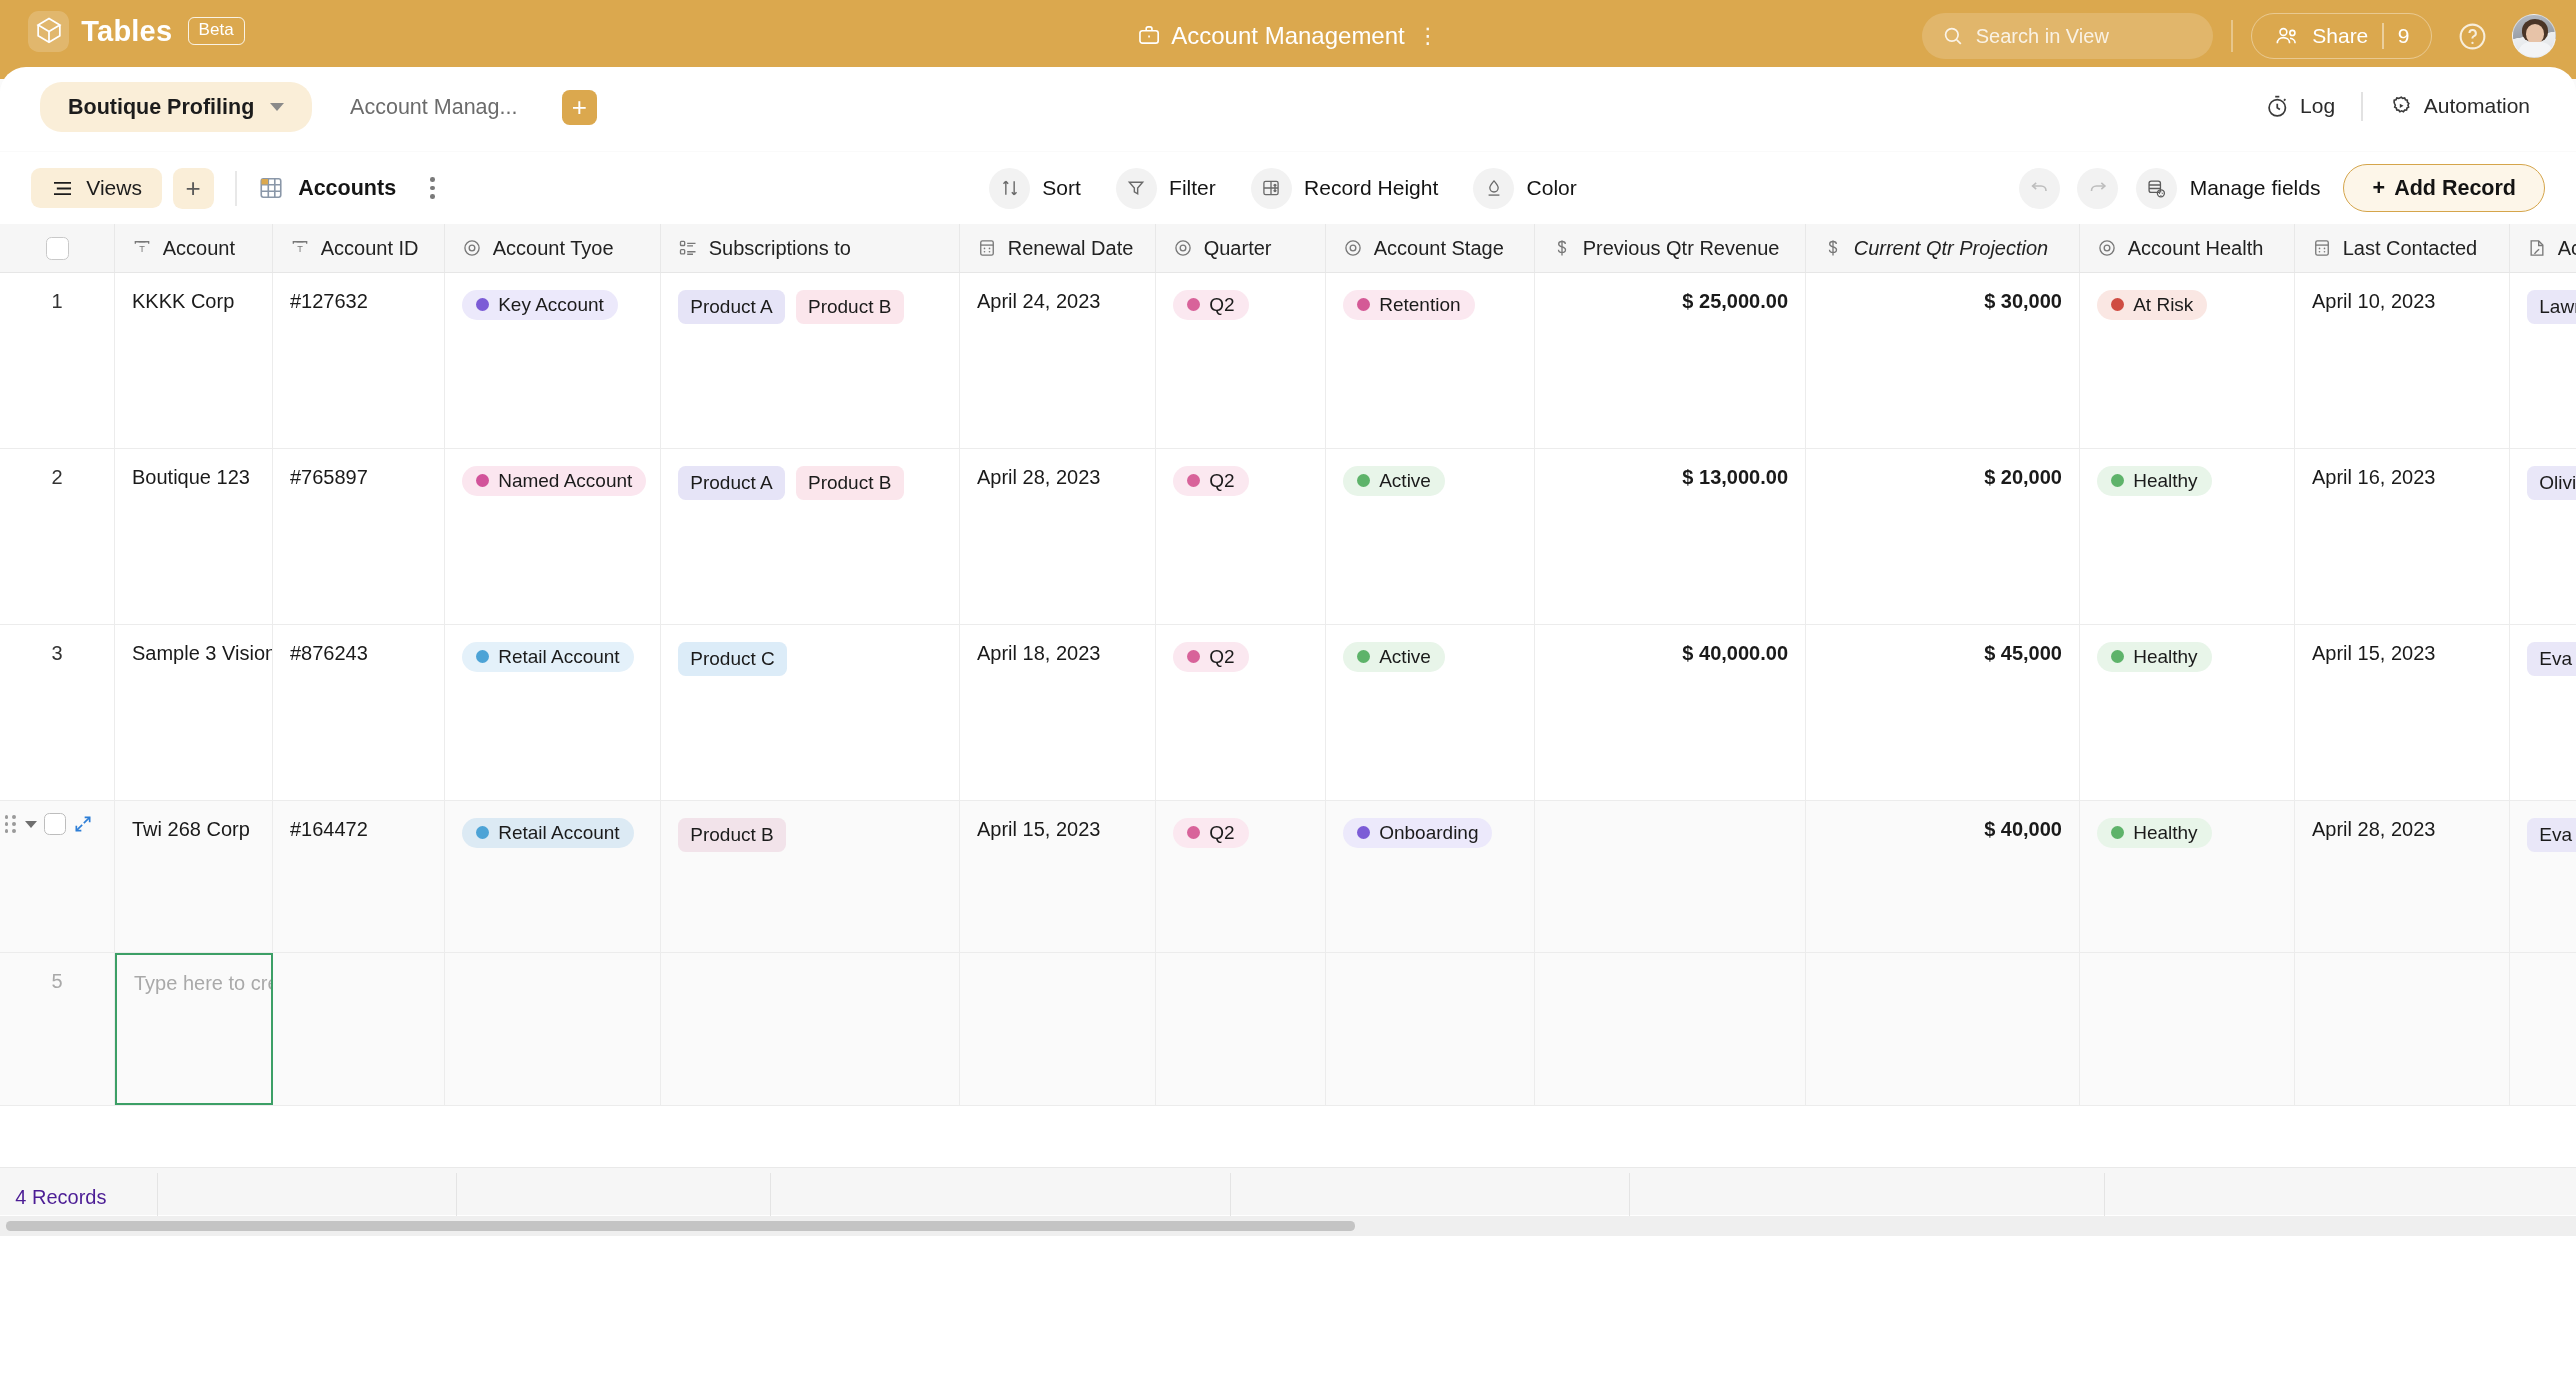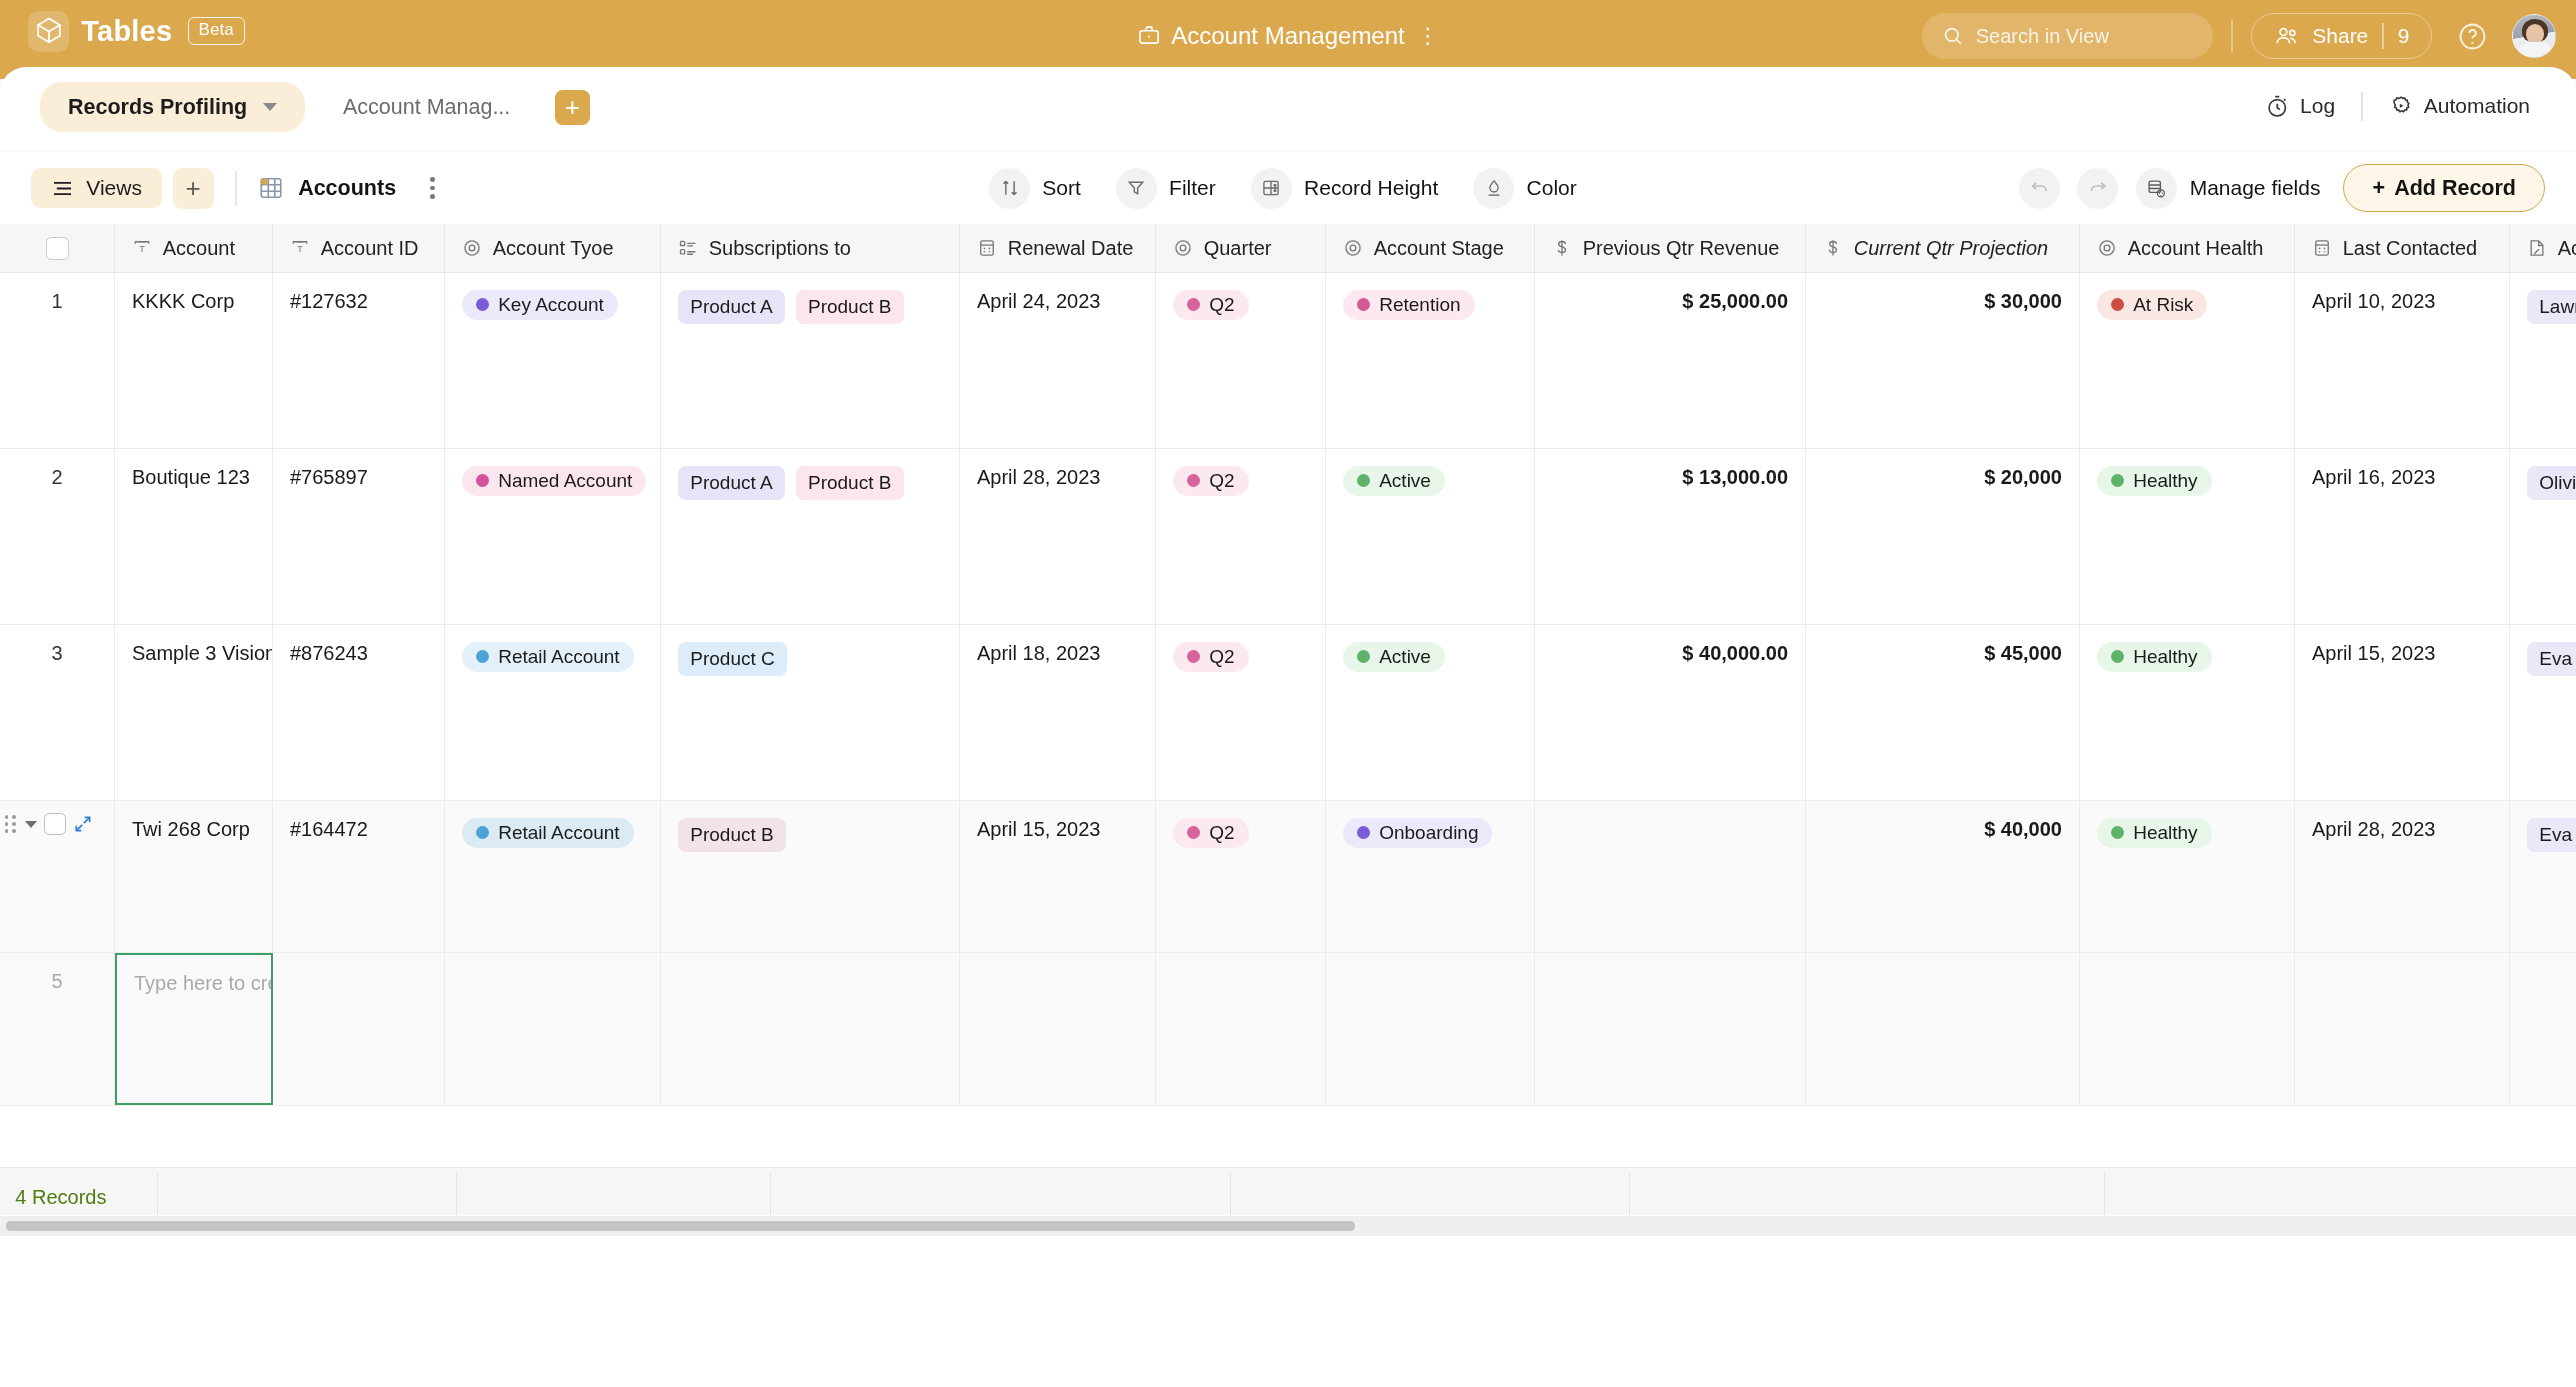--- a/index.html
+++ b/index.html
@@ -149,21 +149,21 @@
   .ctl-chk { width: 21.5px; height: 21.5px; border: 1.5px solid #bdbdbd; border-radius: 5.4px; background: #fff; }
 
   .newrow { display: flex; background: #fafafa; border-bottom: 1.5px solid #ececec; }
   .newrow .gcell { color: #a9a9a9; }
   .newcell-focus { border: 2.3px solid #3c9f66 !important; background: #fafafa; }
 
   .statusbar {
     position: absolute; left: 0; bottom: 21.5px; width: 2576px; height: 48px;
     background: #f6f6f6; border-top: 1.5px solid #e9e9e9; display: flex; align-items: center;
   }
-  .statusbar .seg { border-right: 1.5px solid #e4e4e4; height: 48px; display: flex; align-items: center; padding-left: 15.3px; font-size: 20px; color: #4d7c0f; margin-top: 12px; }
+  .statusbar .seg { border-right: 1.5px solid #e4e4e4; height: 48px; display: flex; align-items: center; padding-left: 15.3px; font-size: 20px; color: #4c1d95; margin-top: 12px; }
   .hscroll { position: absolute; left: 0; bottom: 0; width: 2576px; height: 20px; background: #efefef; }
   .hscroll .thumb { position: absolute; left: 6.1px; top: 5.4px; width: 1349px; height: 9.2px; border-radius: 4.6px; background: #c4c4c4; }
   svg { display: block; }
 </style>
 </head>
 <body>
 
 <div class="app">
 
   <div class="topbar">
@@ -228,21 +228,21 @@
             <div class="face"></div>
             <div class="body"></div>
       </div>
     </div>
    </div>
   </div>
 
   <div class="tabstrip">
     <div class="tabs">
       <div class="tab-active">
-        <span>Records Profiling</span>
+        <span>Boutique Profiling</span>
         <span class="caret-down"></span>
       </div>
       <div class="tab-idle">Account Manag...</div>
       <div class="tab-add">+</div>
     </div>
     <div class="tab-right">
       <div class="tr-item">
         <span>
           <svg width="24.5" height="24.5" viewBox="0 0 24 24" fill="none" stroke="#3a3a3a" stroke-width="1.7">
             <circle cx="12" cy="13.5" r="8"></circle>

